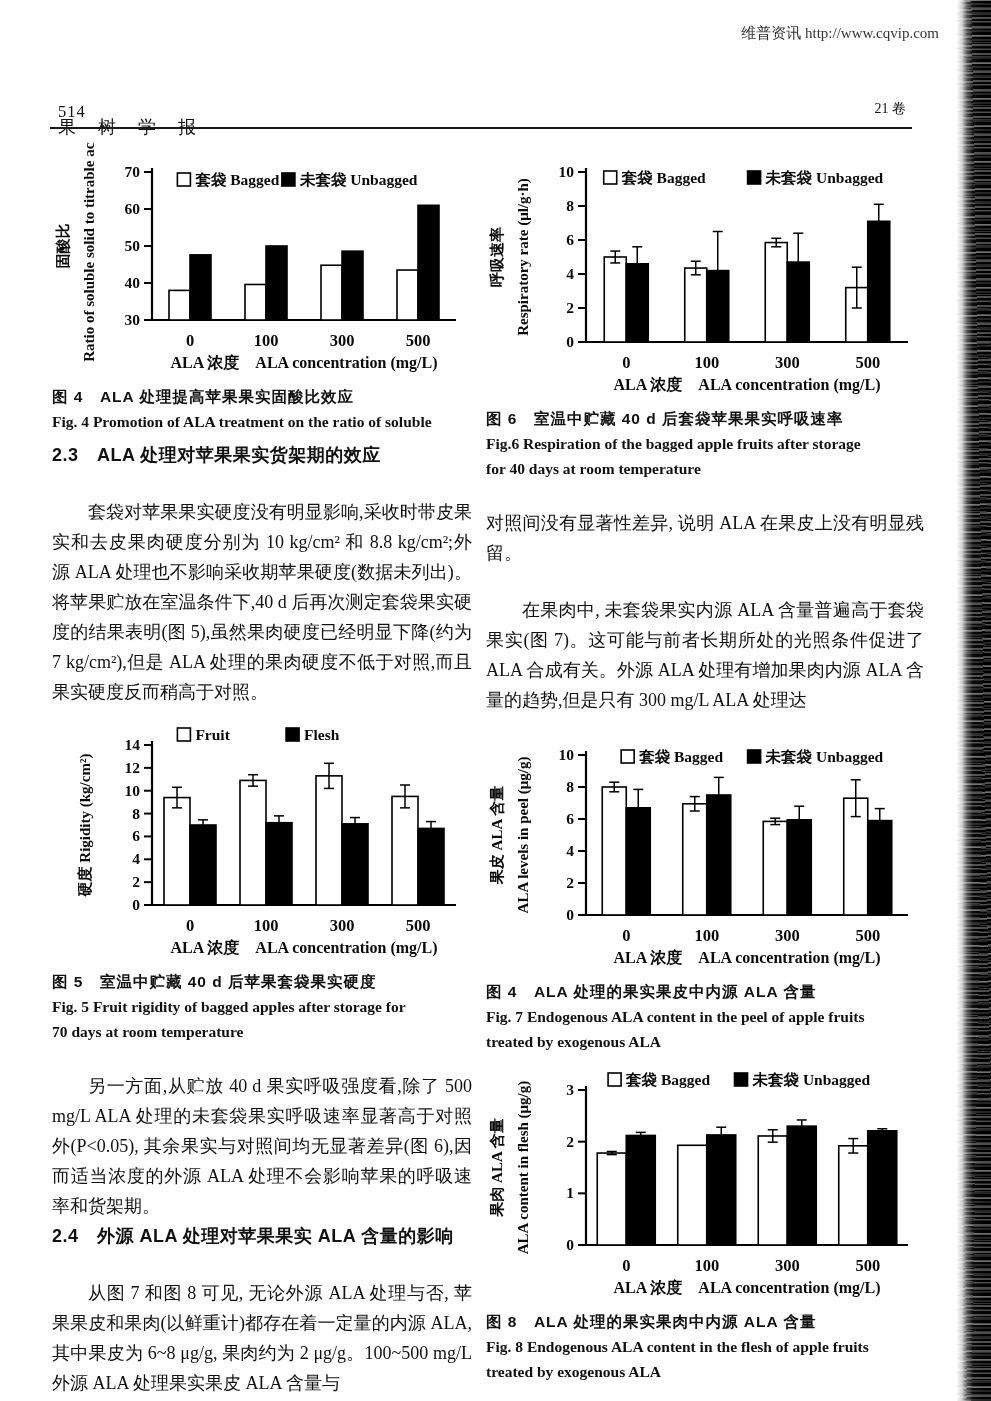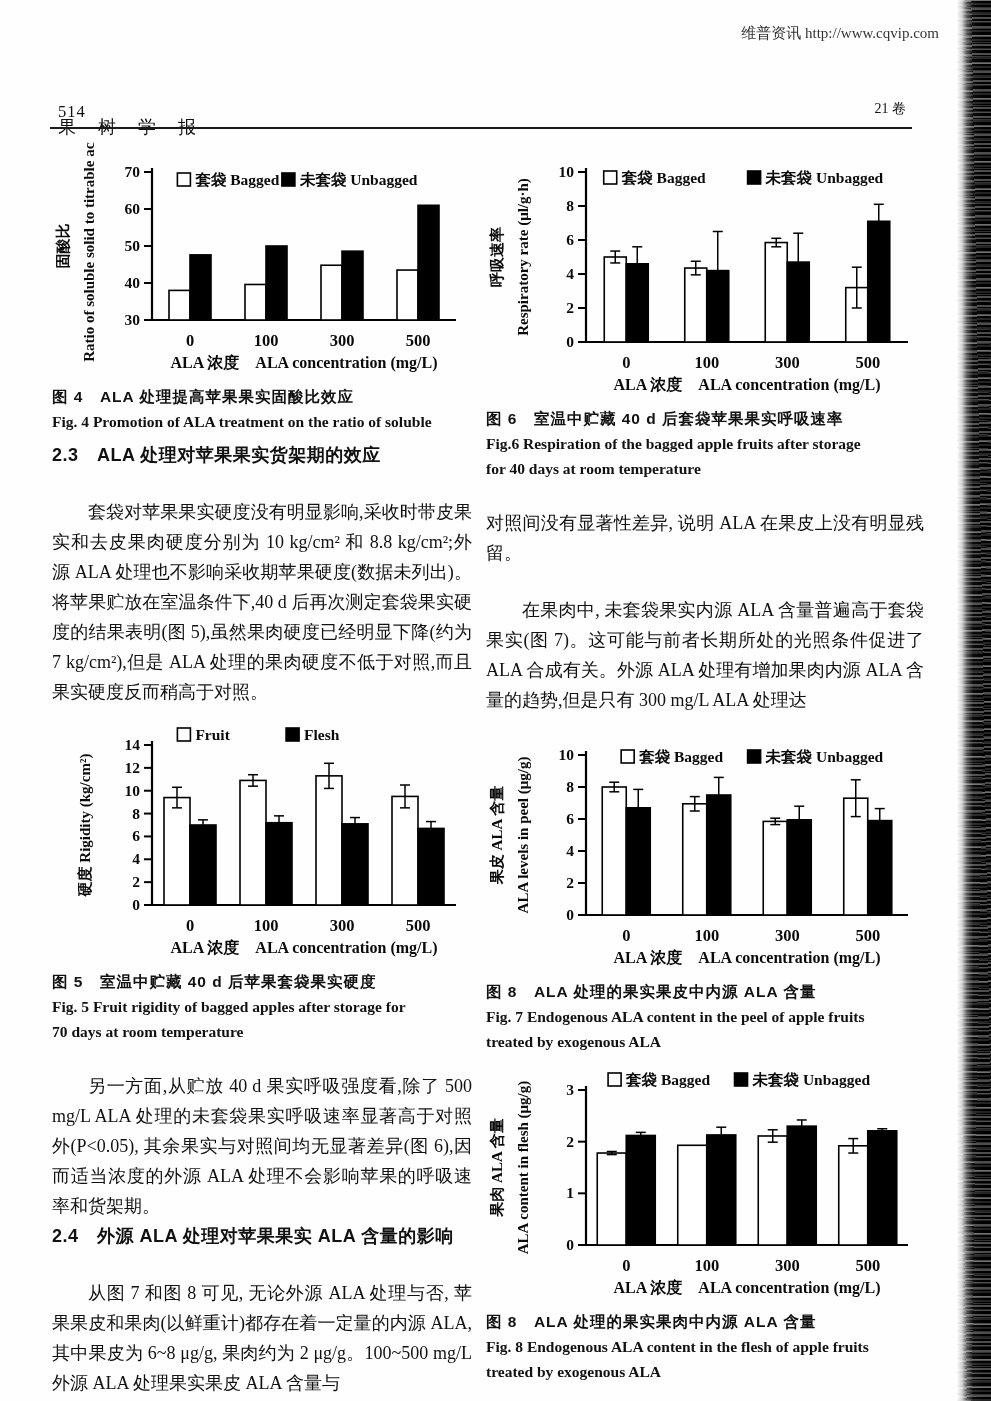--- a/index.html
+++ b/index.html
@@ -299,21 +299,21 @@
           <line x1="393.75" y1="83.6" x2="393.75" y2="107.6" stroke="#000" stroke-width="1.5"></line>
           <line x1="388.75" y1="83.6" x2="398.75" y2="83.6" stroke="#000" stroke-width="1.5"></line>
           <line x1="388.75" y1="107.6" x2="398.75" y2="107.6" stroke="#000" stroke-width="1.5"></line>
           <rect x="135.16" y="25" width="13" height="13" fill="#ffffff" stroke="#000" stroke-width="1.6"></rect>
           <text x="153.16" y="37" font-size="15.5" font-weight="600">套袋  Bagged</text>
           <rect x="261.59999999999997" y="25" width="13" height="13" fill="#000000" stroke="#000" stroke-width="1.6"></rect>
           <text x="279.59999999999997" y="37" font-size="15.5" font-weight="600">未套袋  Unbagged</text>
           <text x="261" y="238" font-size="16" font-weight="bold" text-anchor="middle">ALA 浓度　ALA concentration (mg/L)</text>
         </svg></div>
     <div class="caption">
-      <div class="zh">图 8　ALA 处理的果实果皮中内源 ALA 含量</div>
+      <div class="zh">图 4　ALA 处理的果实果皮中内源 ALA 含量</div>
       <div class="en">Fig. 7   Endogenous ALA content in the peel of apple fruits</div>
       <div class="en">treated by exogenous ALA</div>
     </div>
     <div class="chart" style="margin-top:4px"><svg width="436" height="243" viewBox="0 0 436 243">
           <line x1="100" y1="26" x2="100" y2="185" stroke="#000" stroke-width="2.2"></line>
           <line x1="100" y1="185" x2="422" y2="185" stroke="#000" stroke-width="2.2"></line>
           <line x1="92" y1="185" x2="100" y2="185" stroke="#000" stroke-width="2"></line>
           <text x="88" y="190" font-size="15.5" font-weight="bold" text-anchor="end">0</text>
           <line x1="92" y1="133.33333333333334" x2="100" y2="133.33333333333334" stroke="#000" stroke-width="2"></line>
           <text x="88" y="138.33333333333334" font-size="15.5" font-weight="bold" text-anchor="end">1</text>

